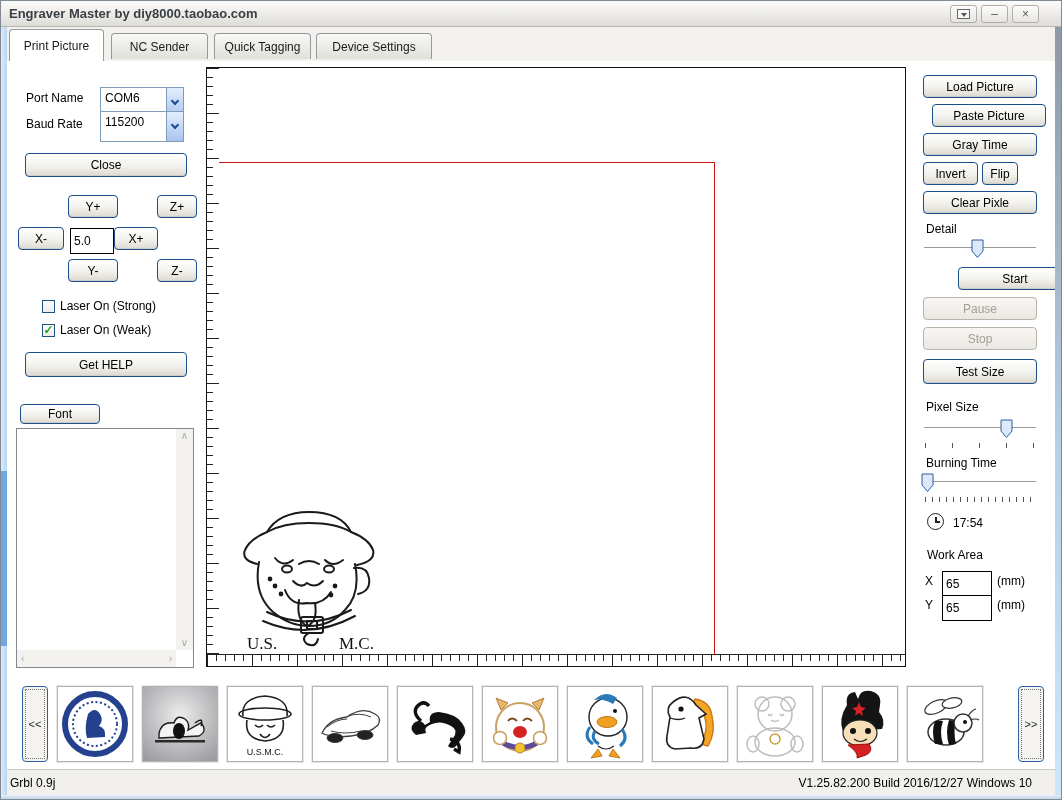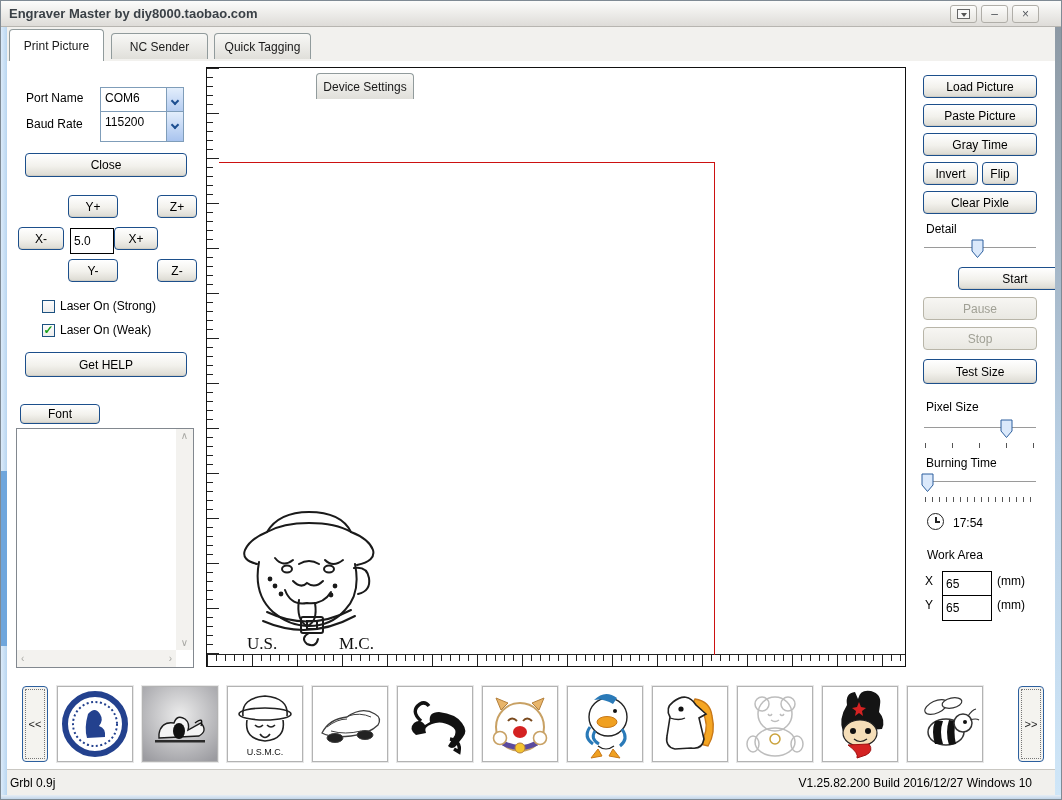--- a/index.html
+++ b/index.html
@@ -129,21 +129,21 @@
       <div class="winbtn">
         <span>×</span>
       </div>
     </div>
   </div>
 
   <div class="tabstrip">
     <div class="tab active" style="left:8px;width:95px;">Print Picture</div>
     <div class="tab" style="left:110px;width:97px;">NC Sender</div>
     <div class="tab" style="left:213px;width:97px;">Quick Tagging</div>
-    <div class="tab" style="left:315px;width:98px;margin-top:40px;">Device Settings</div>
+    <div class="tab" style="left:315px;width:116px;">Device Settings</div>
   </div>
 
   <div class="page">
 
     <div style="position:absolute;left:14px;top:6px;width:180px;height:608px;">
       <span class="panel-label" style="left:10px;top:24px;">Port Name</span>
       <div class="combo" style="left:84px;top:20px;">
         <span class="cval">COM6</span>
         <span class="carrow">
             <span class="chev"></span>
@@ -223,21 +223,21 @@
           <circle cx="112" cy="84" r="1.4" fill="#1a1a1a"></circle>
           <circle cx="108" cy="93" r="1.4" fill="#1a1a1a"></circle>
         </g>
         <text x="24" y="147" font-size="17" fill="#111" font-family="Liberation Serif, serif">U.S.</text>
         <text x="116" y="147" font-size="17" fill="#111" font-family="Liberation Serif, serif">M.C.</text>
       </svg>
     </div>
 
     <div style="position:absolute;left:921px;top:6px;width:114px;height:608px;">
       <div class="btn" style="left:0;top:8px;width:114px;height:23px;">Load Picture</div>
-      <div class="btn" style="left:0;top:37px;width:114px;height:23px;">Paste Picture</div>
+      <div class="btn" style="left:9px;top:37px;width:114px;height:23px;">Paste Picture</div>
       <div class="btn" style="left:0;top:66px;width:114px;height:23px;">Gray Time</div>
       <div class="btn" style="left:0;top:95px;width:55px;height:23px;">Invert</div>
       <div class="btn" style="left:59px;top:95px;width:36px;height:23px;">Flip</div>
       <div class="btn" style="left:0;top:124px;width:114px;height:23px;">Clear Pixle</div>
 
       <span class="panel-label" style="left:3px;top:155px;">Detail</span>
       <div class="slider" style="left:1px;top:172px;">
         <div class="sl-track"></div>
         <span class="sl-thumb" style="left:47%;">
           <svg width="13" height="20">

